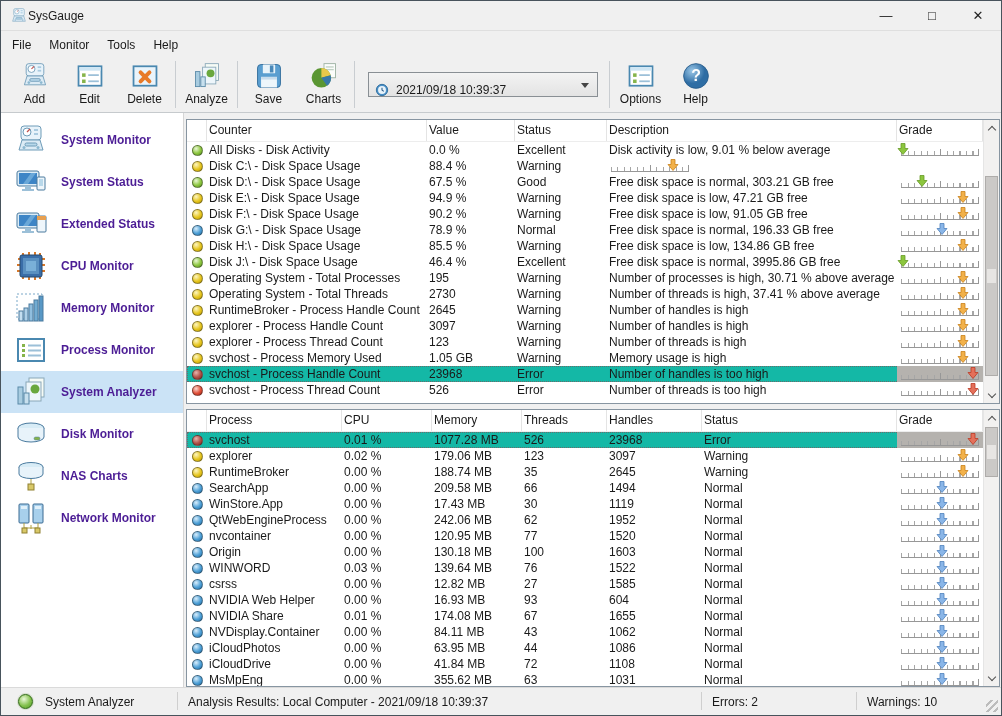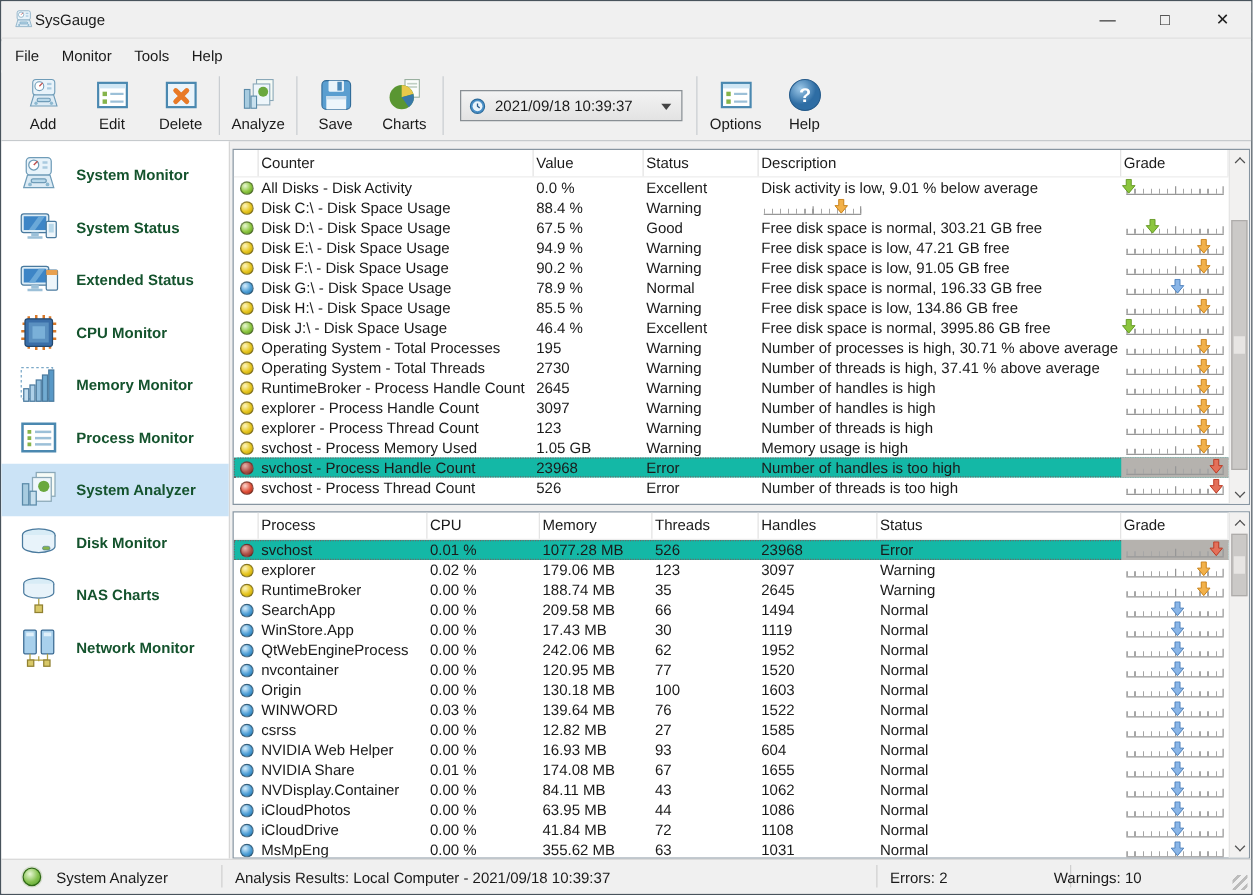--- a/index.html
+++ b/index.html
@@ -14,29 +14,29 @@
 .win-btn{width:46px;height:29px;display:flex;align-items:center;justify-content:center;font-size:13px;color:#222}
 
 .menubar{position:absolute;left:0;top:32px;right:0;height:25px;display:flex;align-items:center;background:#f0f0f0;border-bottom:1px solid #e3e3e3;padding-left:2px}
 .menu-item{padding:0 9px;height:25px;line-height:25px}
 
 .toolbar{position:absolute;left:0;top:55px;right:0;height:57px;background:#f0f0f0;border-bottom:1px solid #c6cacd;display:flex;align-items:flex-start;padding:3px 0 0 6px}
 .tb-btn{width:55px;height:52px;display:flex;flex-direction:column;align-items:center;padding-top:2px}
 .tb-ic{width:30px;height:30px}.tb-ic svg{width:30px;height:30px;display:block}
 .tb-label{margin-top:1px}
 .tb-sep{width:1px;align-self:stretch;background:#c9cdd1;margin:2px 3px 4px 3px}
-.combo{width:178px;height:25px;margin:13px 8px 0 10px;background:linear-gradient(#f3f3f3,#e3e3e3);border:1px solid #898f94;display:flex;align-items:center;padding:10px 6px;position:relative}
+.combo{width:230px;height:25px;margin:13px 8px 0 10px;background:linear-gradient(#f3f3f3,#e3e3e3);border:1px solid #898f94;display:flex;padding:10px 6px;position:relative}
 .cb-ic{width:14px;height:14px;margin-right:7px}.cb-ic svg{width:14px;height:14px;display:block}
 .cb-arrow{position:absolute;right:8px;top:10px;width:0;height:0;border-left:4px solid transparent;border-right:4px solid transparent;border-top:5px solid #444}
 
 .sidebar{position:absolute;left:0;top:112px;width:183px;bottom:28px;background:#fff;border-right:1px solid #d6d6d6;padding-top:6px}
 .side-item{height:42px;display:flex;align-items:center;padding-left:13px}
 .side-item.sel{background:#cbe3f6}
 .side-ic{width:34px;height:34px;flex:0 0 34px}.side-ic svg{width:34px;height:34px;display:block}
-.side-label{margin-left:13px;font-weight:bold;color:#14532d}
+.side-label{margin-left:13px;font-weight:bold;color:#4c1d95}
 
 .pane{position:absolute;background:#fff;border:1px solid #8795a1}
 .pane-top{left:185px;top:118px;width:814px;height:285px}
 .pane-bottom{left:185px;top:408px;width:814px;height:278px}
 .tbl{position:absolute;left:0;top:0;right:16px;bottom:0;overflow:hidden}
 .thead,.trow{display:grid}
 .t1{grid-template-columns:20px 220px 88px 92px 290px 1fr}
 .t2{grid-template-columns:20px 135px 90px 90px 85px 95px 195px 1fr}
 .thead{height:22px;line-height:21px;border-bottom:1px solid #ededed}
 .hc{border-right:1px solid #e4e4e4;padding:0 4px 0 2px;overflow:hidden;white-space:nowrap}
@@ -959,17 +959,17 @@
   </div>
 
   <div class="statusbar">
     <span class="sb-led"></span>
     <span class="sb-t" style="left:44px">System Analyzer</span>
     <span class="sb-sep" style="left:176px"></span>
     <span class="sb-t" style="left:187px">Analysis Results: Local Computer - 2021/09/18 10:39:37</span>
     <span class="sb-sep" style="left:700px"></span>
     <span class="sb-t" style="left:711px">Errors: 2</span>
     <span class="sb-sep" style="left:855px"></span>
-    <span class="sb-t" style="left:842px">Warnings: 10</span>
+    <span class="sb-t" style="left:866px">Warnings: 10</span>
     <span class="grip"></span>
   </div>
 
 </div>
 
 </body></html>

